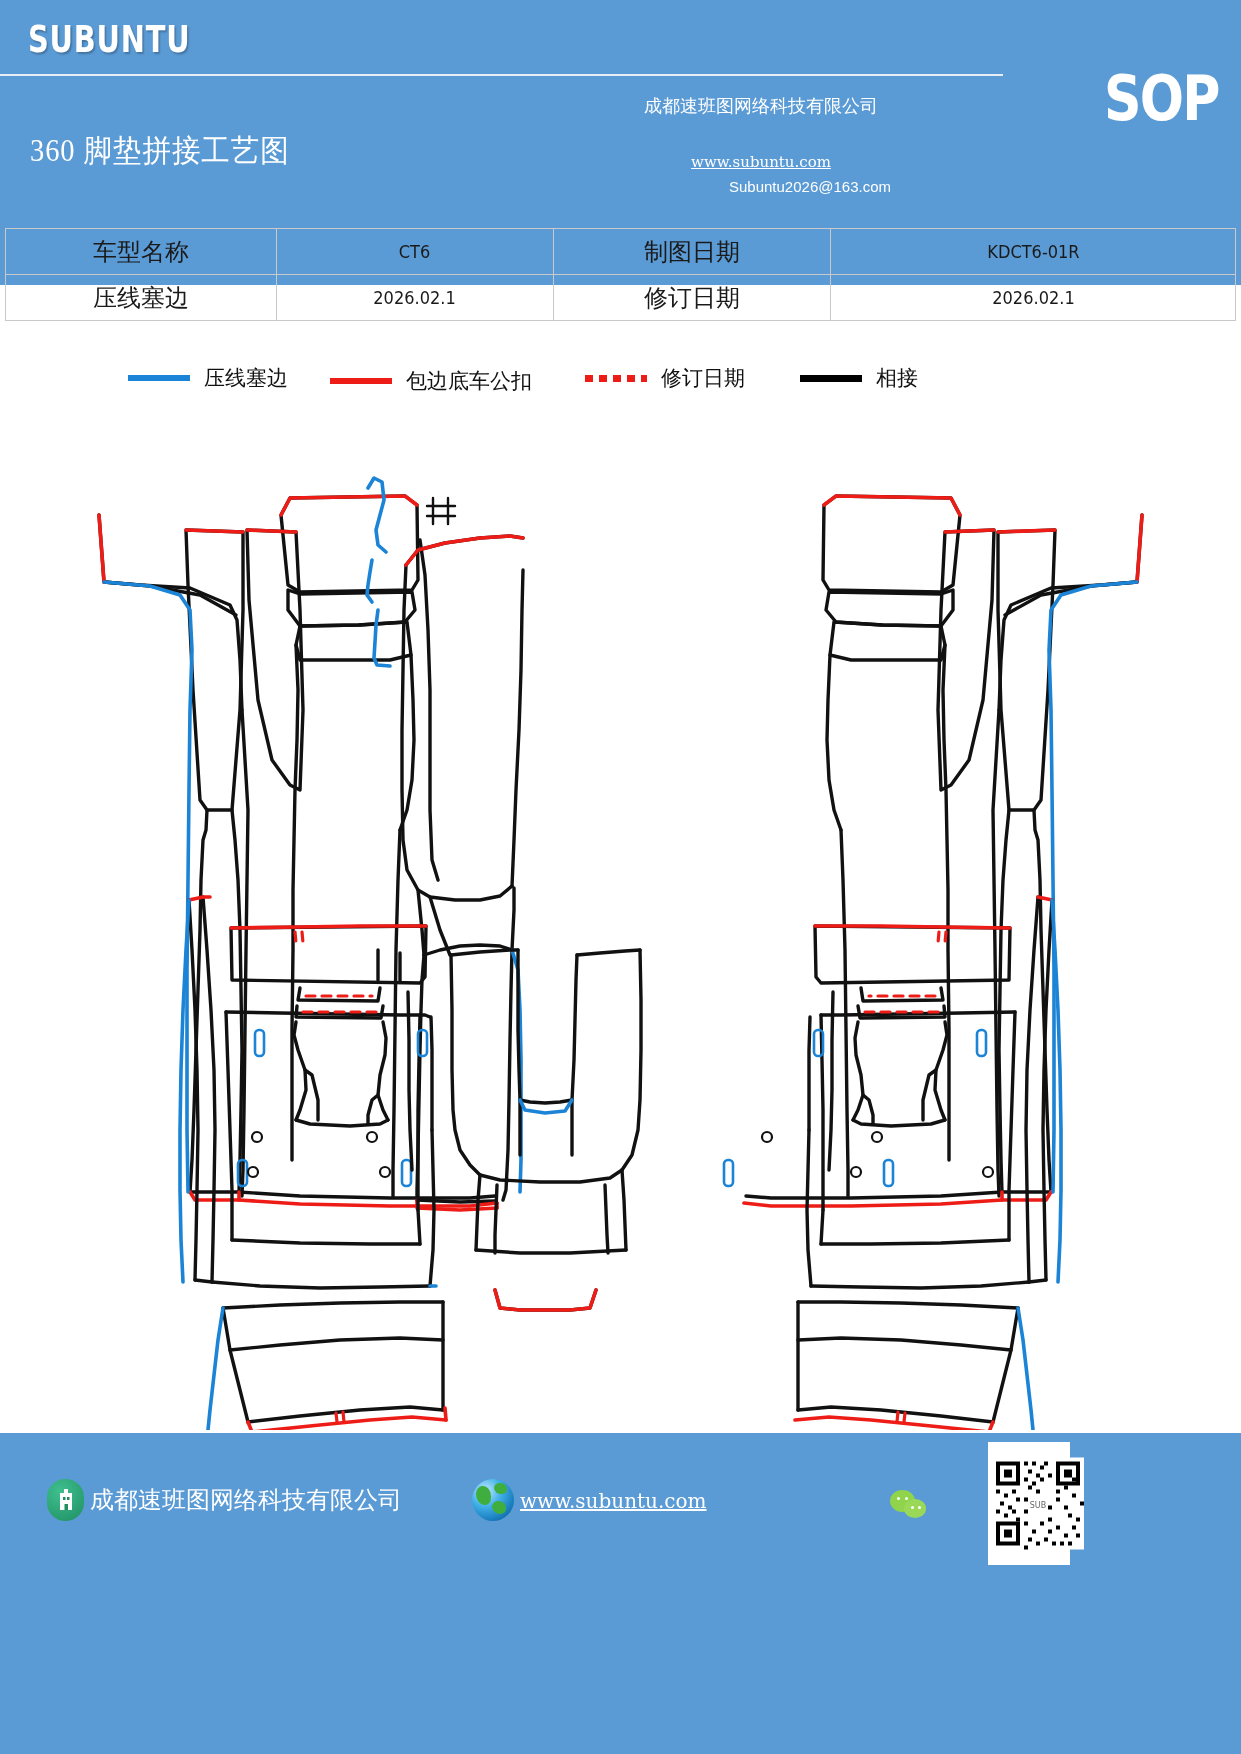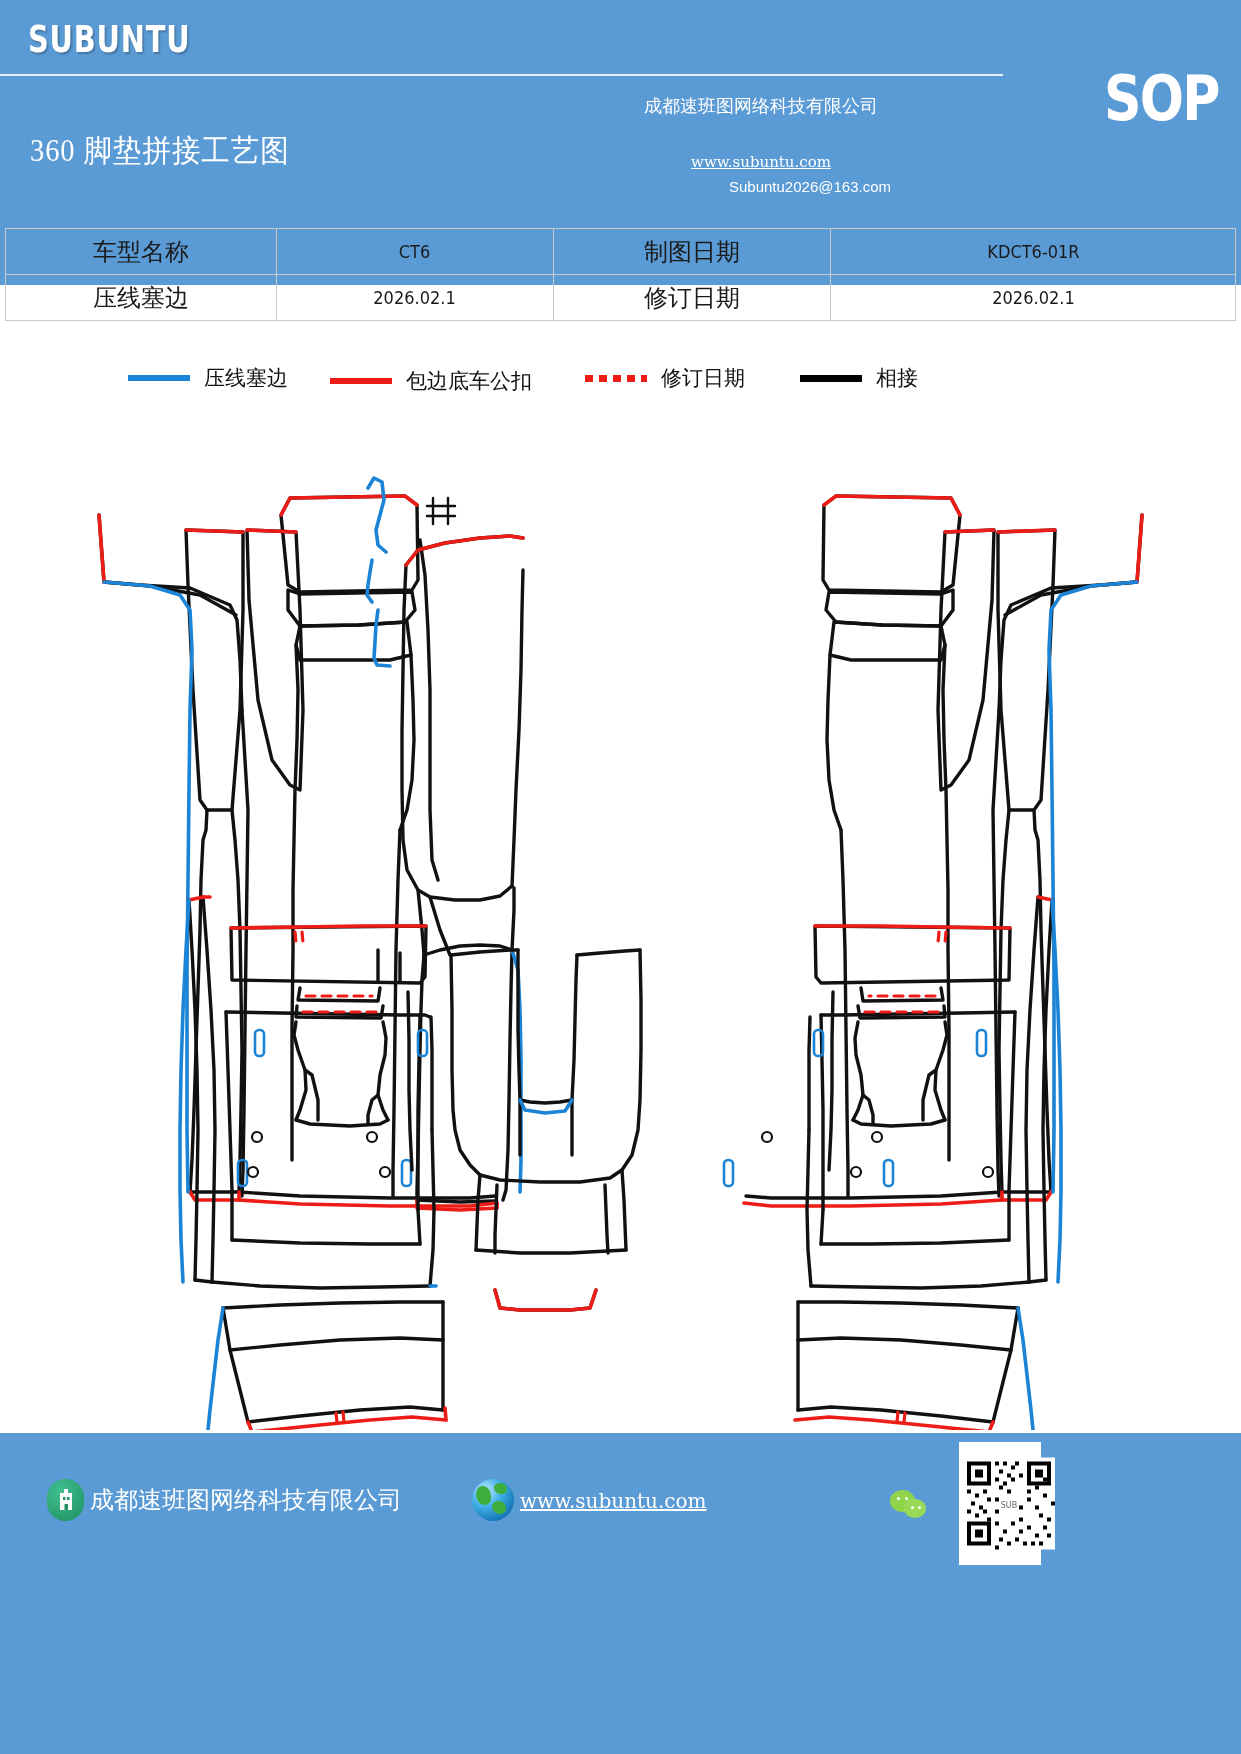--- a/index.html
+++ b/index.html
@@ -133,21 +133,21 @@
   .f-wechat{
     position:absolute;left:890px;top:1490px;width:42px;height:32px;
   }
   .f-wechat .b1,.f-wechat .b2{
     position:absolute;background:#8fd44a;border-radius:50%;
   }
   .f-wechat .b1{left:0;top:0;width:25px;height:22px;}
   .f-wechat .b2{left:14px;top:9px;width:22px;height:19px;background:#9ad957;}
   .f-wechat .dot{position:absolute;width:3px;height:3px;background:#fff;border-radius:50%;}
   .qr{
-    position:absolute;left:959px;top:1442px;width:82px;height:123px;
+    position:absolute;left:988px;top:1442px;width:82px;height:123px;
     background:#ffffff;padding:4px;box-sizing:border-box;
   }
 </style>
 </head>
 <body>
 
 <div class="header">
   <div class="brand">SUBUNTU</div>
   <div class="hrule"></div>
   <div class="doc-title">360 脚垫拼接工艺图</div>

